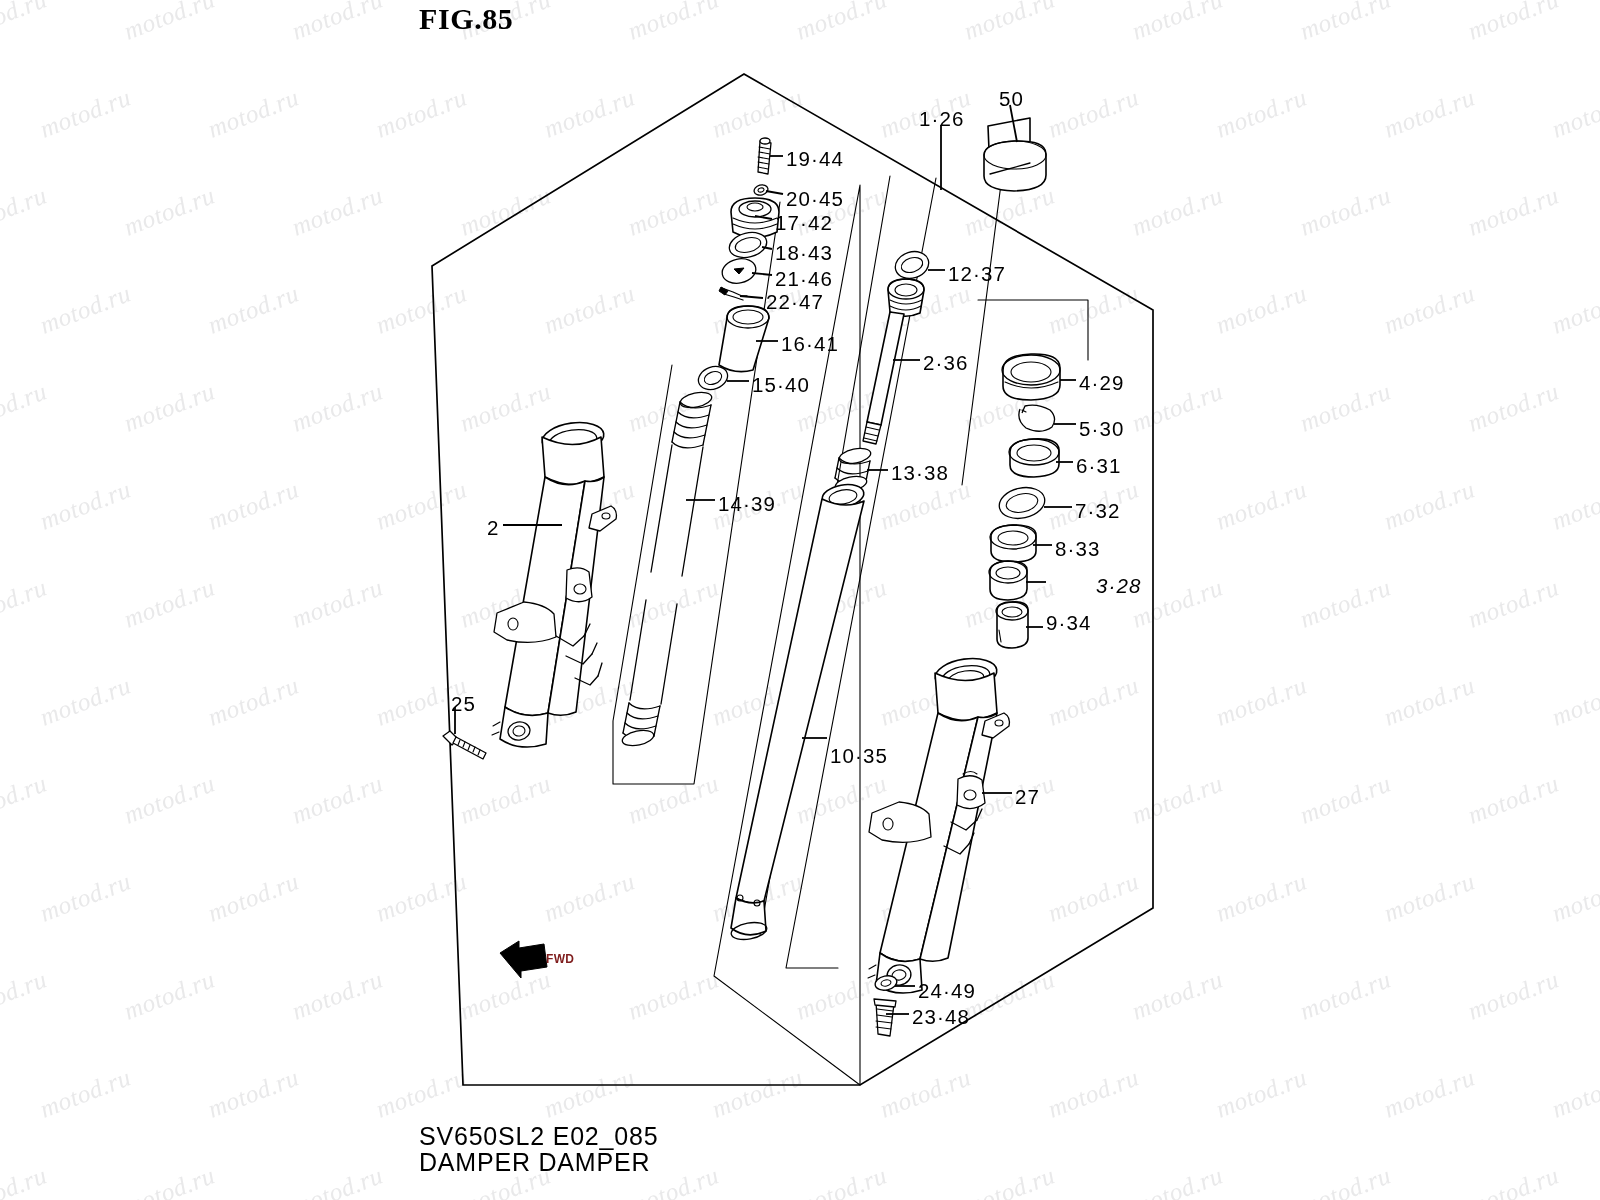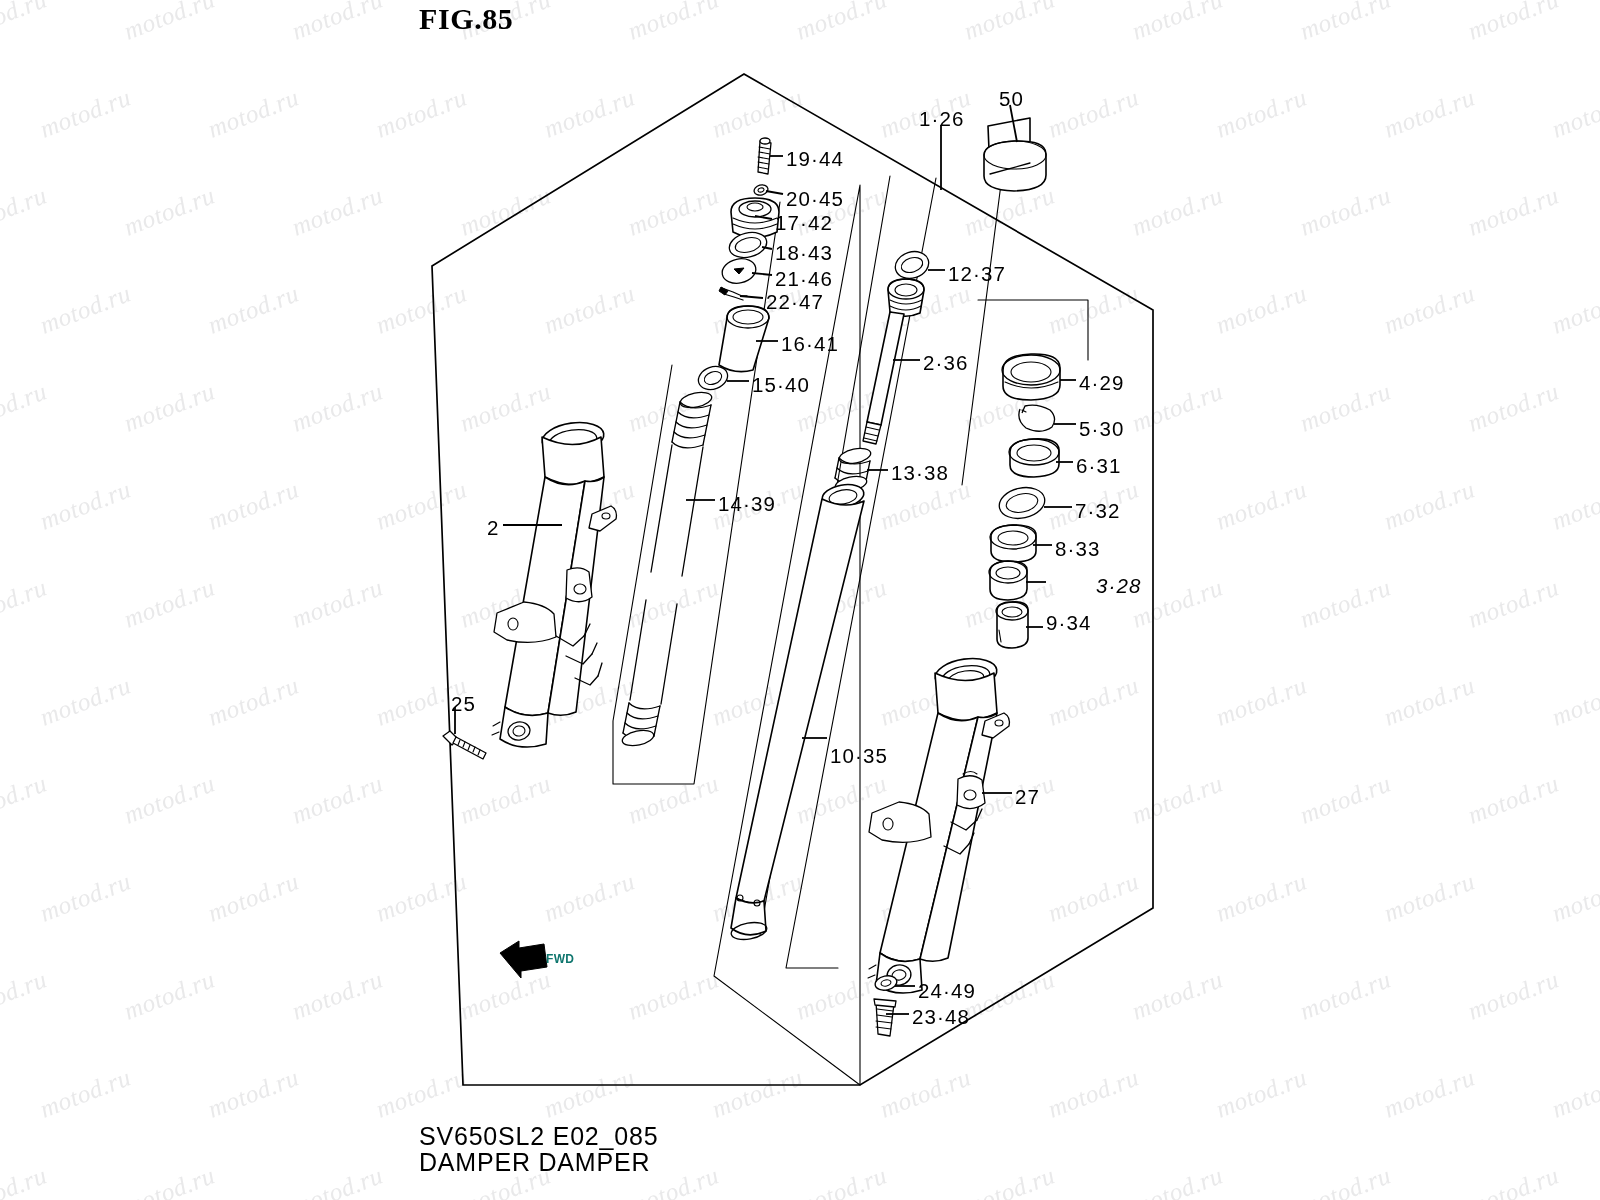--- a/index.html
+++ b/index.html
@@ -118,21 +118,21 @@
     z-index: 4;
     font-family: "Liberation Sans", sans-serif;
     font-size: 25px;
     letter-spacing: 0.8px;
     line-height: 26px;
     color: #000;
   }
   #footer-block div { white-space: nowrap; }
   .fwd-label {
     position: absolute;
-    color: #0f766e;
+    color: #7f1d1d;
     font-family: "Liberation Sans", sans-serif;
     font-size: 12px;
     font-weight: bold;
     letter-spacing: 0.3px;
     z-index: 4;
     pointer-events: none;
     padding-left: 30px;
   }
 </style>
 </head>

